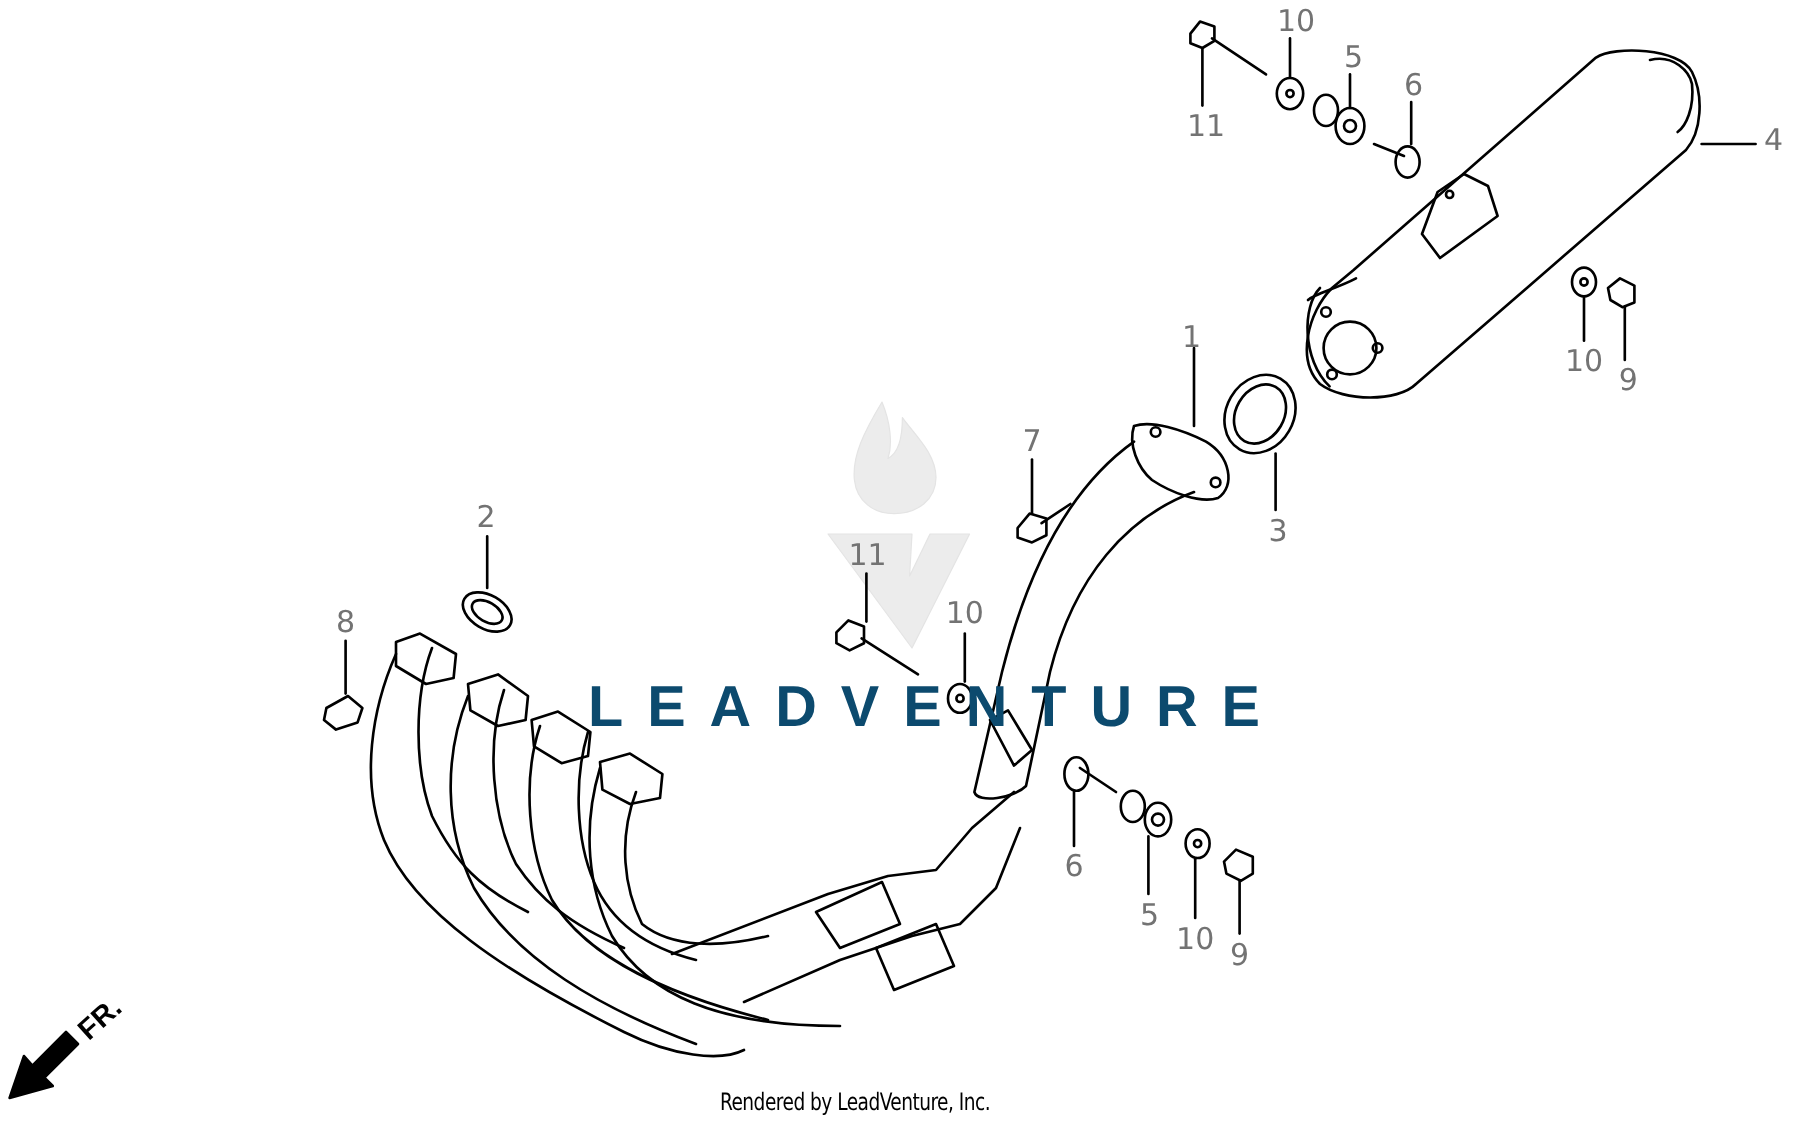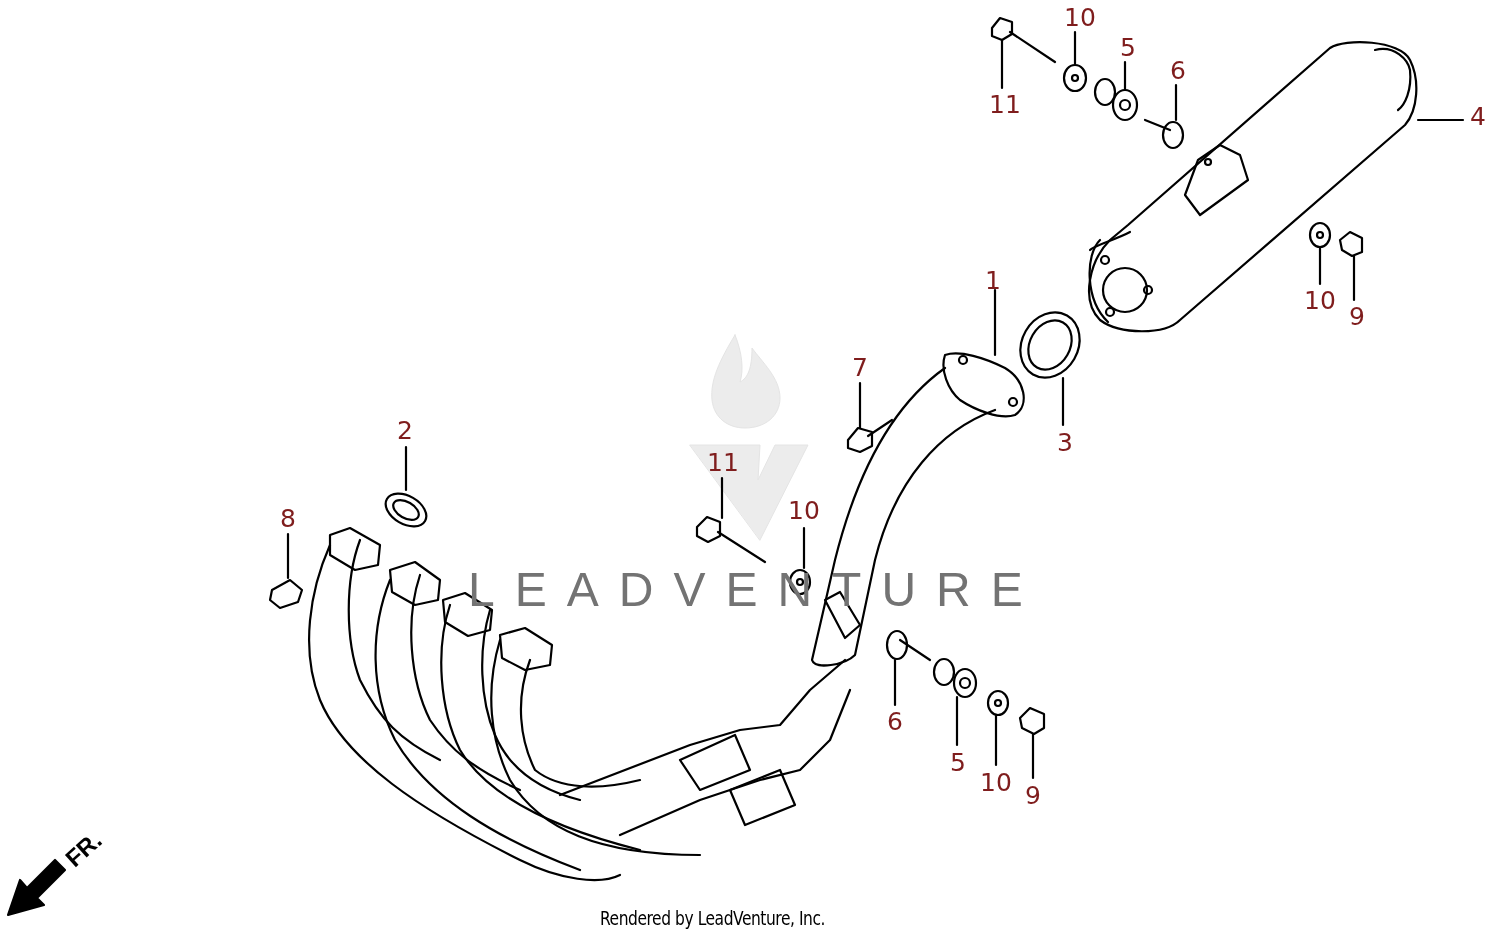--- a/index.html
+++ b/index.html
@@ -1,24 +1,24 @@
 <!DOCTYPE html>
 <html><head>
   <meta charset="utf-8">
   <style>
     html, body { margin: 0; padding: 0; background: #ffffff; }
     body { width: 1500px; height: 939px; position: relative; overflow: hidden;
            font-family: "DejaVu Sans", sans-serif; }
     #canvas { position: absolute; left: 0; top: 0; width: 1500px; height: 939px; }
     .callout { position: absolute; font-family: "DejaVu Sans", sans-serif; font-size: 25px;
-               color: #7f1d1d; line-height: 1; transform: translate(-50%, 0); cursor: pointer; }
+               color: #737373; line-height: 1; transform: translate(-50%, 0); cursor: pointer; }
     .footer { position: absolute; left: 600px; top: 906px; font-family: "DejaVu Sans Condensed", "DejaVu Sans", sans-serif;
               font-size: 20px; color: #000; letter-spacing: -0.5px; transform: scaleX(0.86); transform-origin: left top; }
-    .watermark { position: absolute; left: 468px; top: 562px; font-family: "Liberation Sans", sans-serif;
-                 font-size: 48px; letter-spacing: 20px; color: #737373; font-weight: normal; }
+    .watermark { position: absolute; left: 490px; top: 562px; font-family: "Liberation Sans", sans-serif;
+                 font-size: 48px; letter-spacing: 20px; color: #0c4a6e; font-weight: bold; }
     .fr-label { position: absolute; left: 60px; top: 852px; font-family: "Liberation Sans", sans-serif;
                 font-size: 24px; font-weight: bold; color: #000; transform: rotate(-42deg); transform-origin: left top; }
   </style>
 </head>
 <body>
 
 <svg id="canvas" viewBox="0 0 1500 939" xmlns="http://www.w3.org/2000/svg">
   <g fill="none" stroke="#000" stroke-width="2.2" stroke-linecap="round" stroke-linejoin="round">
 
     <g stroke="#e4e4e4" fill="#ececec" stroke-width="1">

